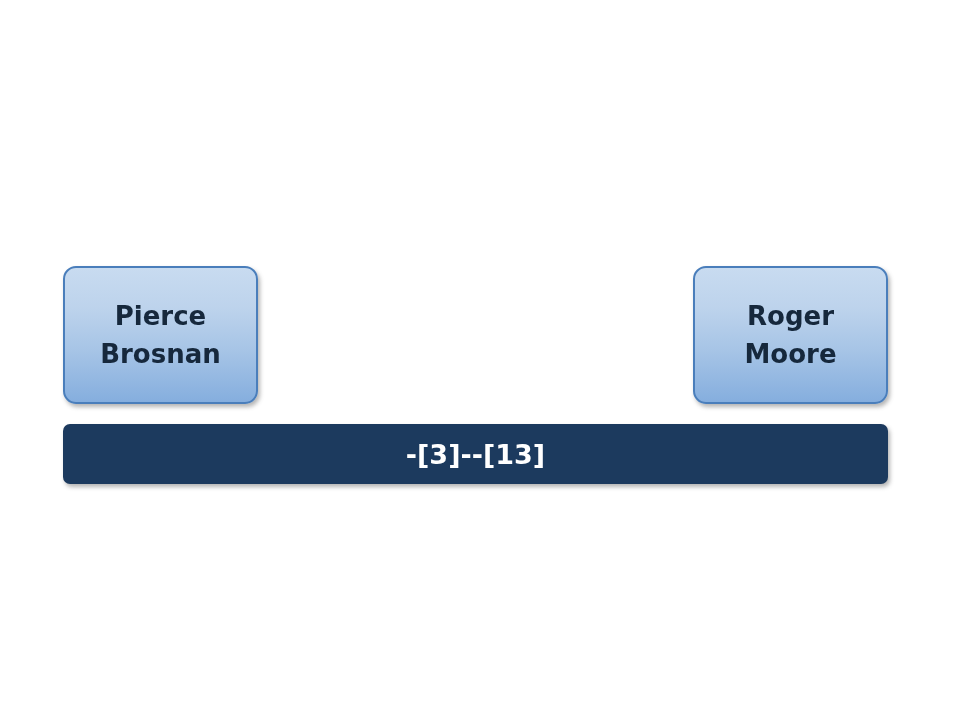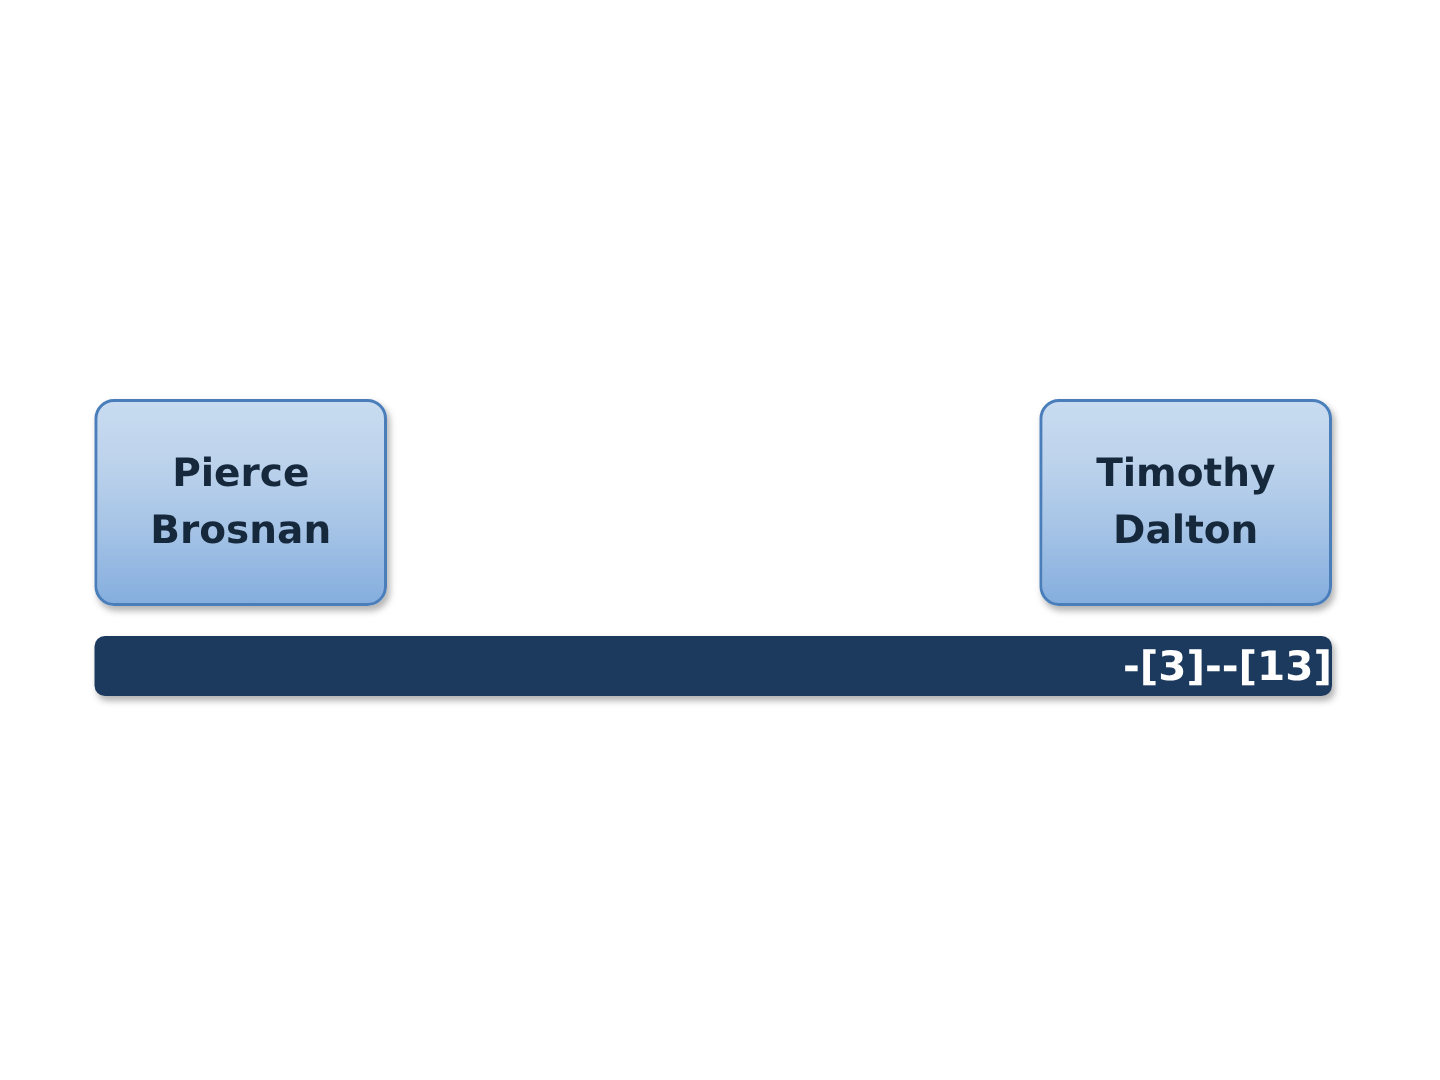--- a/index.html
+++ b/index.html
@@ -59,51 +59,51 @@
     padding: 0 6px;
     white-space: pre-line;
   }
 
   
   .status-bar {
     position: absolute;
     left: 63px;
     top: 424px;
     width: 825px;
-    height: 40px;
+    height: 60px;
     box-sizing: border-box;
     background: #1c3a5e;
     border-radius: 7px;
     box-shadow: 2px 3px 4px rgba(90, 90, 90, 0.45);
     display: flex;
     align-items: center;
-    justify-content: flex-end;
+    justify-content: center;
     color: #ffffff;
     font-size: 27px;
     font-weight: bold;
     user-select: none;
   }
 </style>
 </head>
 <body>
 
 <div id="stage">
 
   <div class="card-row">
 
     <div class="card">
       <span class="card-label">Pierce
 Brosnan</span>
     </div>
 
+
     <div class="card">
-      <span class="card-label">Timothy
-Dalton</span>
+      <span class="card-label">Roger
+Moore</span>
     </div>
-
 
 
   </div>
 
   <div class="status-bar">
     <span>-[3]--[13]</span>
   </div>
 
 </div>
 

